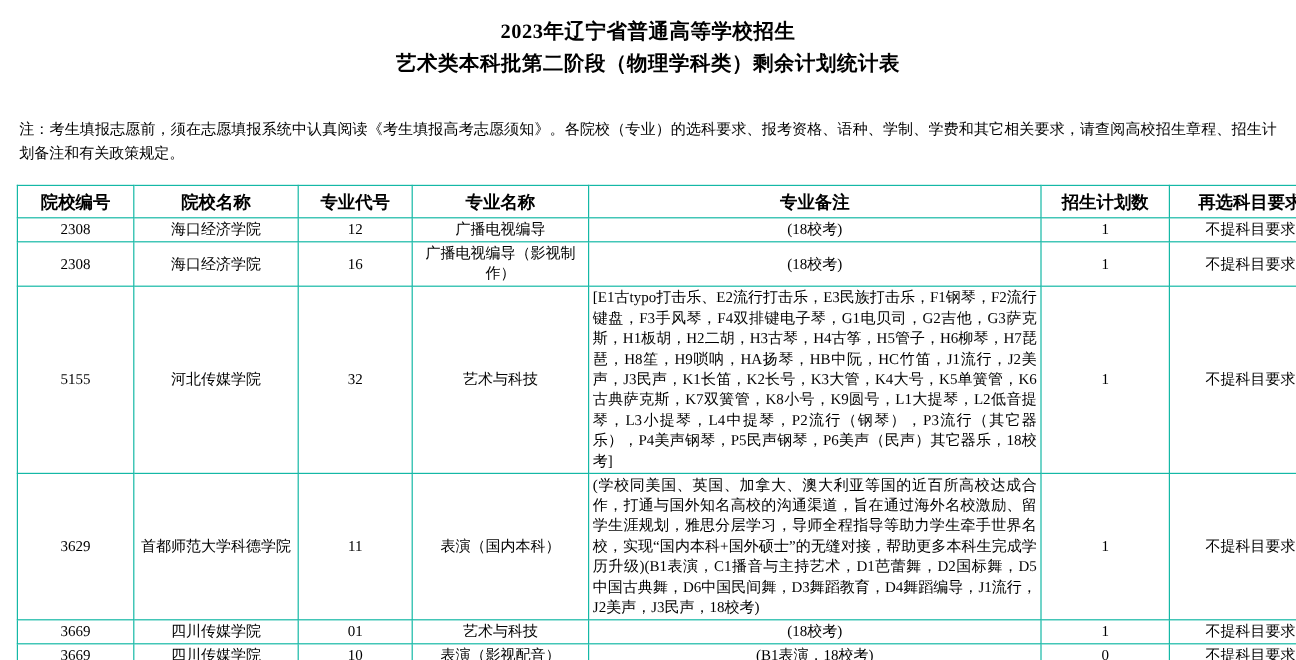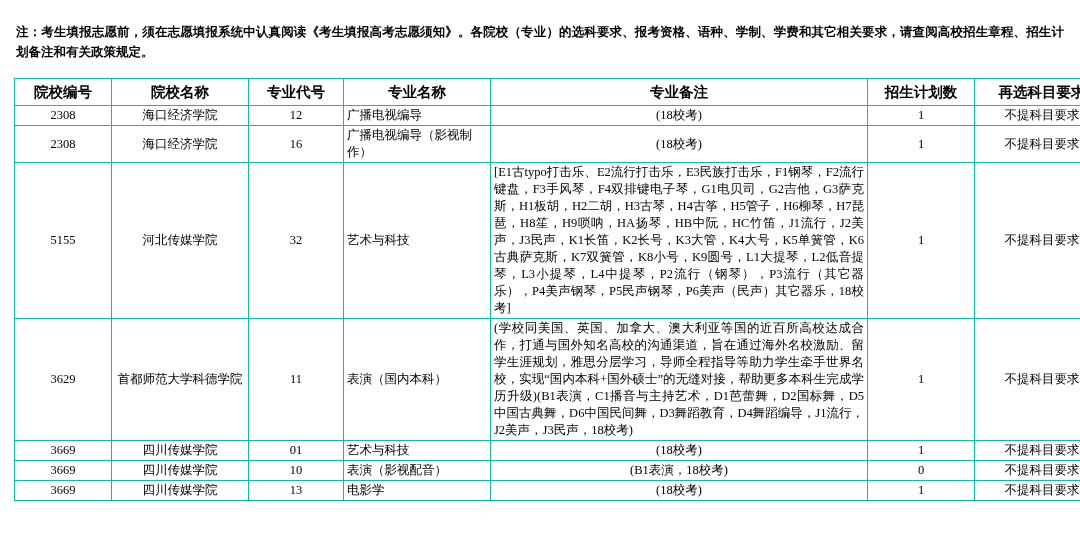--- a/index.html
+++ b/index.html
@@ -25,26 +25,25 @@
     text-align: center;
     padding-top: 14px;
   }
   .title-line {
     font-size: 17px;
     font-weight: bold;
     letter-spacing: 0.5px;
     line-height: 26px;
   }
   .note-block {
-    margin-top: 22px;
+    margin-top: 32px;
     font-size: 12.5px;
     line-height: 20px;
     text-align: justify;
     padding: 0 2px;
-    font-weight: bold;
   }
   table.plan {
     margin-top: 16px;
     width: 1052px;
     border-collapse: collapse;
     table-layout: fixed;
   }
   table.plan th, table.plan td {
     border: 1px solid #14b8a6;
     padding: 1px 3px;
@@ -53,40 +52,44 @@
   }
   table.plan thead th {
     font-size: 14.5px;
     font-weight: bold;
     height: 24px;
     text-align: center;
   }
   .c-code { width: 90px; text-align: center; font-family: "Liberation Serif", serif; }
   .c-name { width: 130px; text-align: center; }
   .c-majorcode { width: 88px; text-align: center; margin-left: 20px; }
-  .c-majorname { width: 140px; }
+  .c-majorname { width: 140px; text-align: center; }
   .c-remark { width: 370px; text-align: left; }
   .c-plan { width: 100px; text-align: center; font-family: Liberation Serif, serif; }
   .c-subject { width: 128px; text-align: center; }
   td.remark-cell {
     text-align: center;
     line-height: 17px;
     padding: 3px 6px;
   }
   td.remark-cell.justified {
     text-align: justify;
     text-justify: inter-ideograph;
   }
   tr.short td { height: 17px; }
 </style>
 </head>
 <body>
 
 <div class="page">
 
+  <div class="title-block">
+    <div class="title-line">2023年辽宁省普通高等学校招生</div>
+    <div class="title-line">艺术类本科批第二阶段（物理学科类）剩余计划统计表</div>
+  </div>
 
   <div class="note-block">注：考生填报志愿前，须在志愿填报系统中认真阅读《考生填报高考志愿须知》。各院校（专业）的选科要求、报考资格、语种、学制、学费和其它相关要求，请查阅高校招生章程、招生计划备注和有关政策规定。</div>
 
   <table class="plan">
     <thead>
       <tr>
         <th class="c-code">院校编号</th>
         <th class="c-name">院校名称</th>
         <th class="c-majorcode">专业代号</th>
         <th class="c-majorname">专业名称</th>

